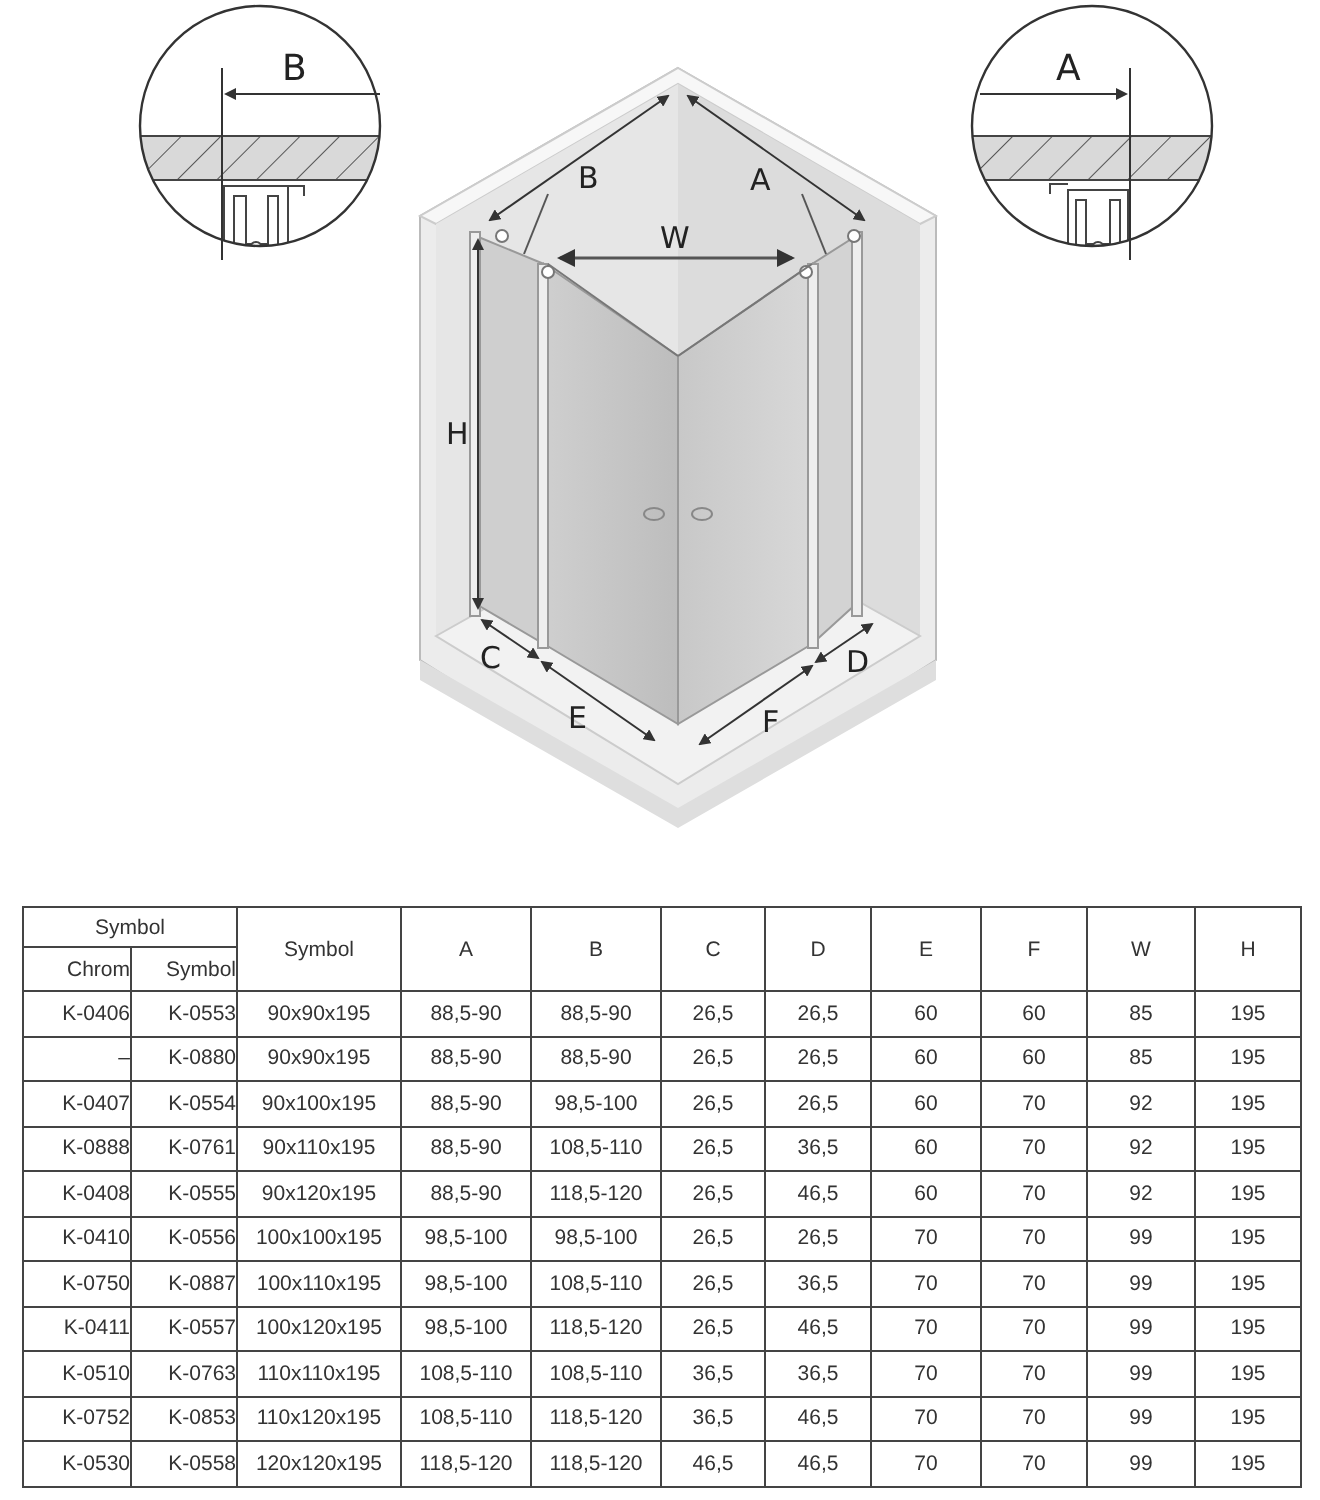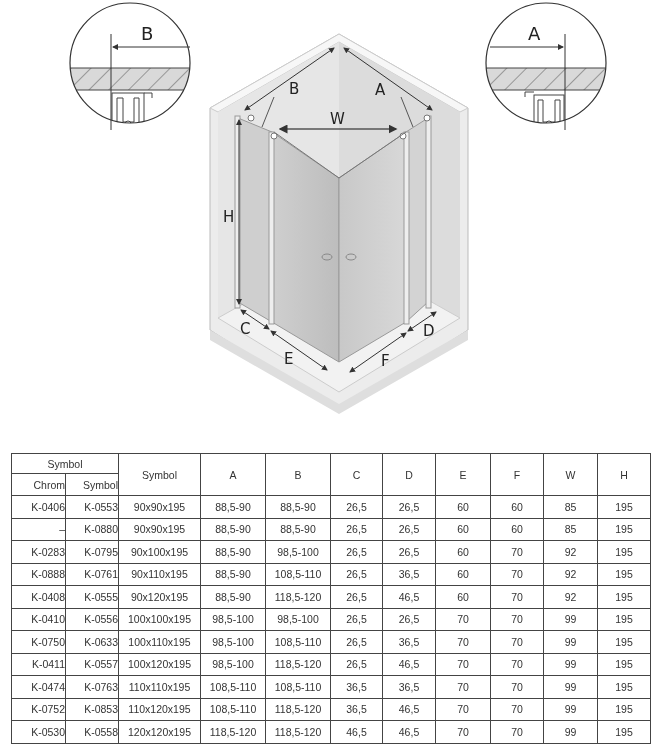--- a/index.html
+++ b/index.html
@@ -181,22 +181,22 @@
         <td>88,5-90</td>
         <td>88,5-90</td>
         <td>26,5</td>
         <td>26,5</td>
         <td>60</td>
         <td>60</td>
         <td>85</td>
         <td>195</td>
       </tr>
       <tr class="r">
-        <td class="l">K-0283</td>
-        <td class="l">K-0795</td>
+        <td class="l">K-0407</td>
+        <td class="l">K-0554</td>
         <td>90x100x195</td>
         <td>88,5-90</td>
         <td>98,5-100</td>
         <td>26,5</td>
         <td>26,5</td>
         <td>60</td>
         <td>70</td>
         <td>92</td>
         <td>195</td>
       </tr>
@@ -234,21 +234,21 @@
         <td>98,5-100</td>
         <td>26,5</td>
         <td>26,5</td>
         <td>70</td>
         <td>70</td>
         <td>99</td>
         <td>195</td>
       </tr>
       <tr class="r">
         <td class="l">K-0750</td>
-        <td class="l">K-0633</td>
+        <td class="l">K-0887</td>
         <td>100x110x195</td>
         <td>98,5-100</td>
         <td>108,5-110</td>
         <td>26,5</td>
         <td>36,5</td>
         <td>70</td>
         <td>70</td>
         <td>99</td>
         <td>195</td>
       </tr>
@@ -259,21 +259,21 @@
         <td>98,5-100</td>
         <td>118,5-120</td>
         <td>26,5</td>
         <td>46,5</td>
         <td>70</td>
         <td>70</td>
         <td>99</td>
         <td>195</td>
       </tr>
       <tr class="r">
-        <td class="l">K-0474</td>
+        <td class="l">K-0510</td>
         <td class="l">K-0763</td>
         <td>110x110x195</td>
         <td>108,5-110</td>
         <td>108,5-110</td>
         <td>36,5</td>
         <td>36,5</td>
         <td>70</td>
         <td>70</td>
         <td>99</td>
         <td>195</td>

